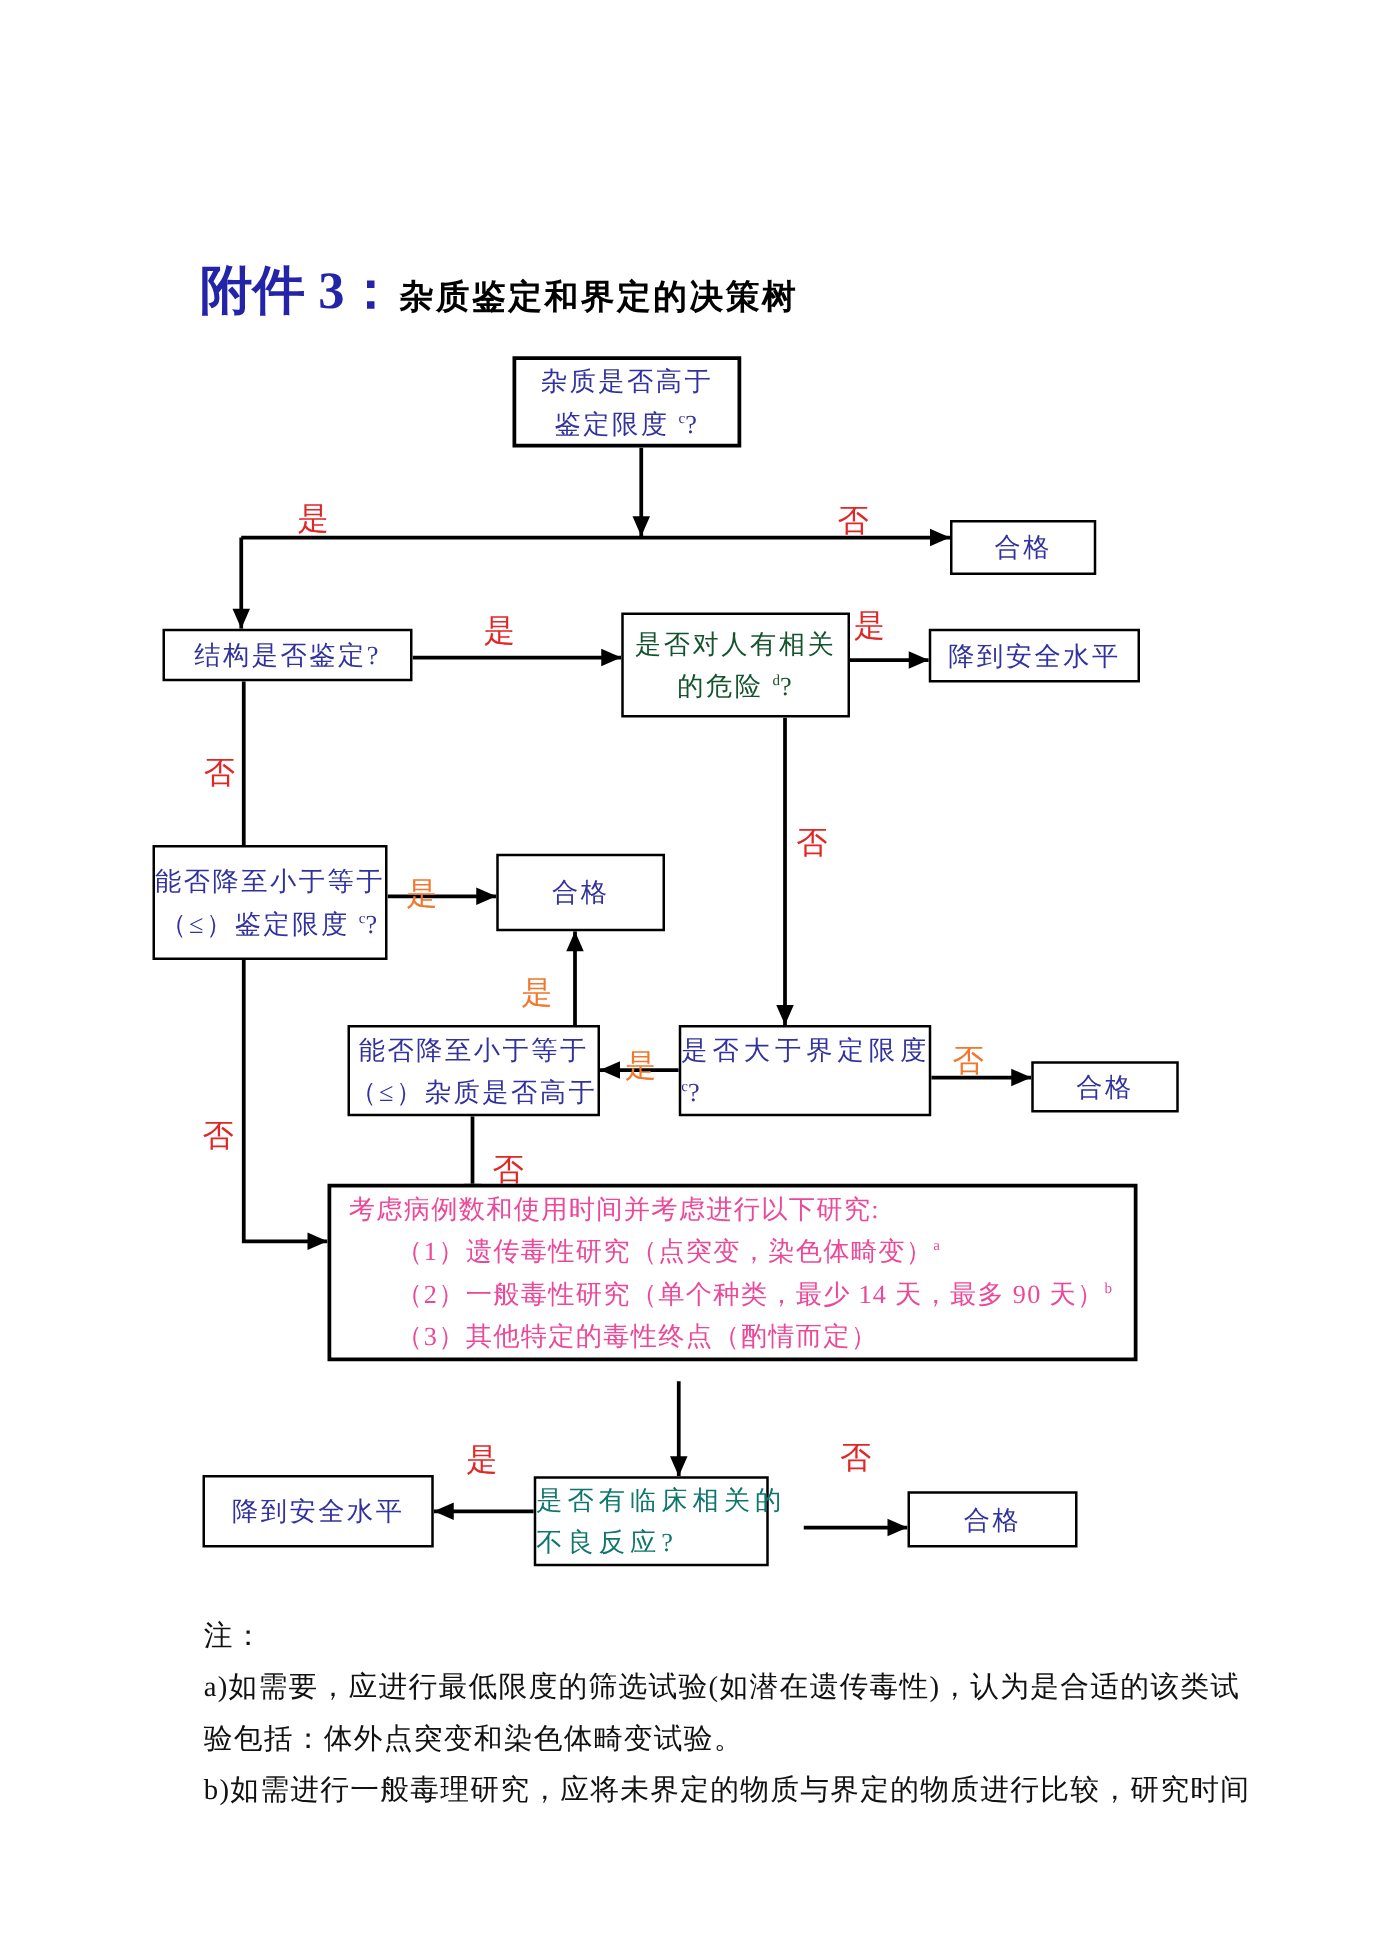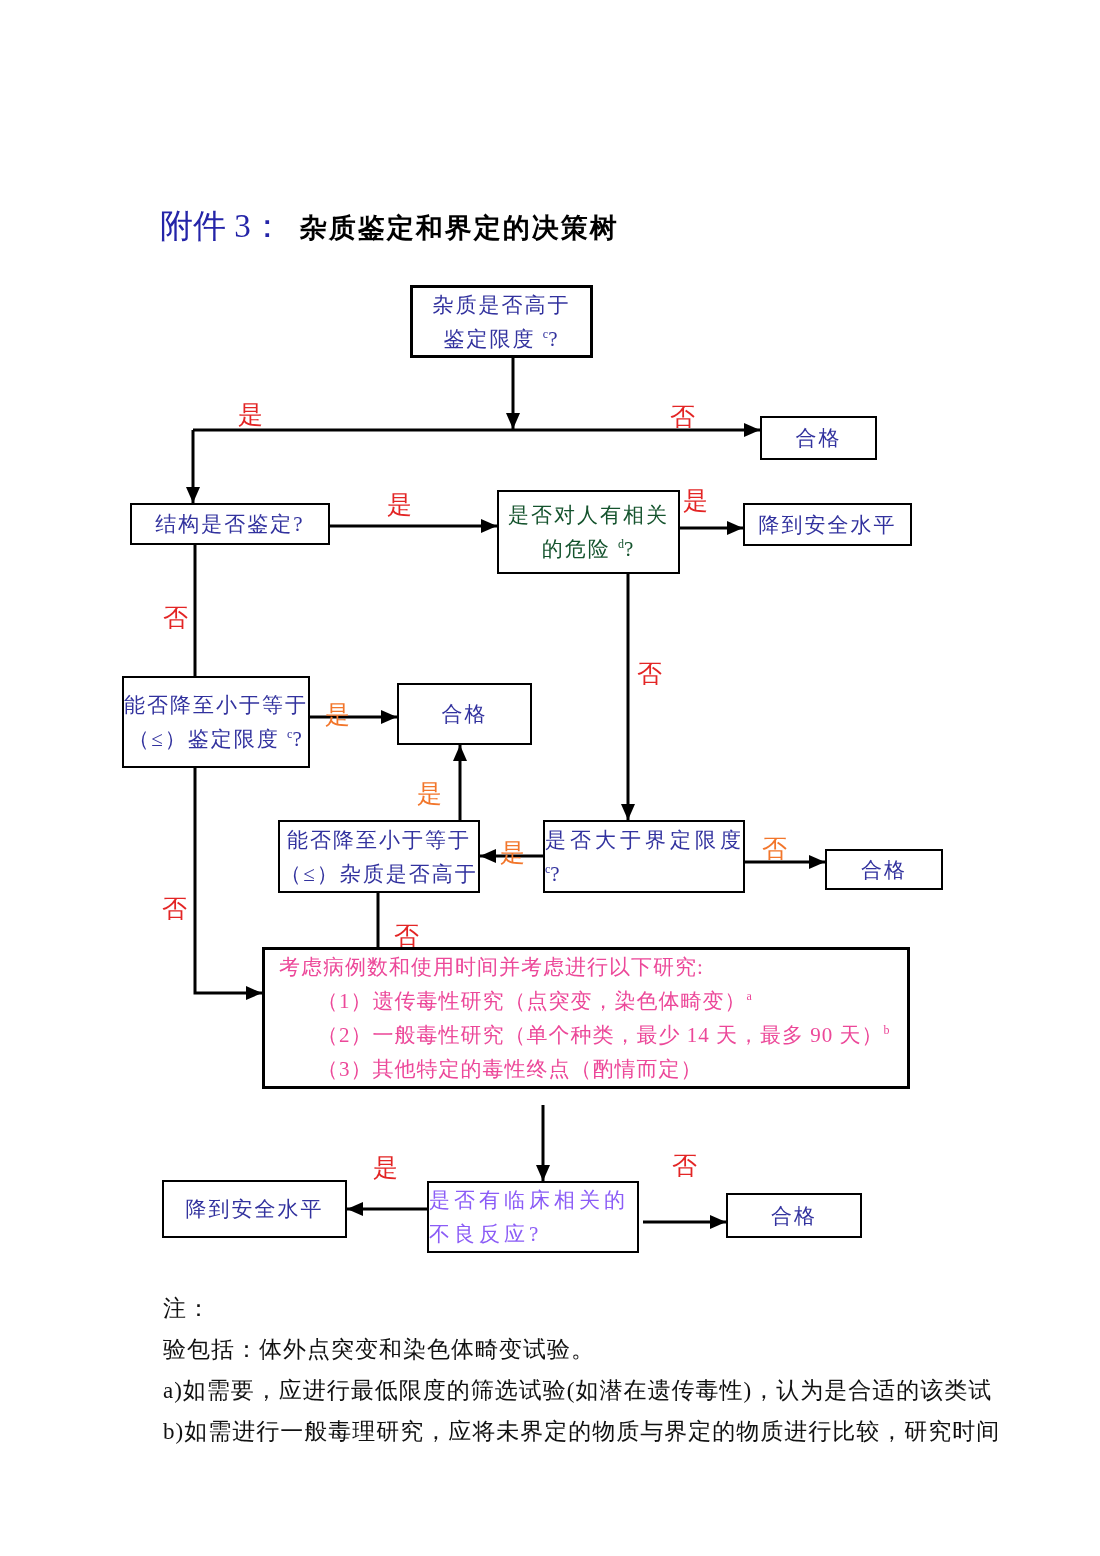--- a/index.html
+++ b/index.html
@@ -1,20 +1,20 @@
 <!DOCTYPE html>
 <html><head>
 <meta charset="utf-8">
 <style>
   html,body{margin:0;padding:0;background:#ffffff;}
   .page{position:relative;width:1100px;height:1556px;background:#ffffff;overflow:hidden;
         font-family:"Liberation Serif","DejaVu Serif",serif;}
   .title{position:absolute;left:160px;top:204px;white-space:nowrap;}
-  .title-prefix{font-size:33px;font-weight:normal;}
-  .title-main{font-size:27px;font-weight:bold;color:#000000;margin-left:16px;letter-spacing:2px;}
+  .title-prefix{font-size:42px;font-weight:bold;}
+  .title-main{font-size:27px;font-weight:bold;color:#000000;margin-left:2px;letter-spacing:2px;}
   .node{position:absolute;box-sizing:border-box;background:#ffffff;border:2px solid #000000;
         display:flex;flex-direction:column;justify-content:center;align-items:center;
         font-size:21px;text-align:center;}
   .node .box-line{line-height:34px;letter-spacing:2px;white-space:nowrap;}
   .node.align-left{align-items:flex-start;}
   sup{font-size:12px;line-height:0;vertical-align:super;letter-spacing:0;}
   .edge-label{position:absolute;font-size:25px;letter-spacing:0;white-space:nowrap;}
   svg.connectors{position:absolute;left:0;top:0;}
   .notes{position:absolute;left:163px;top:1288px;width:815px;color:#111111;}
   .notes .note-line{font-size:23px;line-height:41px;letter-spacing:1px;white-space:nowrap;}
@@ -106,21 +106,21 @@
       </div>
       <div class="node align-left" data-name="node-consider-studies" style="left: 262px; top: 947px; width: 648px; height: 142px; color: #ec4899;">
         <div class="box-line" data-name="node-text-line">考虑病例数和使用时间并考虑进行以下研究:</div>
         <div class="box-line" data-name="node-text-line">（1）遗传毒性研究（点突变，染色体畸变）<sup>a</sup></div>
         <div class="box-line" data-name="node-text-line">（2）一般毒性研究（单个种类，最少 14 天，最多 90 天）<sup>b</sup></div>
         <div class="box-line" data-name="node-text-line">（3）其他特定的毒性终点（酌情而定）</div>
       </div>
       <div class="node" data-name="node-reduce-to-safe-level-bottom" style="left: 162px; top: 1180px; width: 185px; height: 58px; color: rgb(50, 50, 158);">
         <div class="box-line" data-name="node-text-line">降到安全水平</div>
       </div>
-      <div class="node align-left" data-name="node-clinical-adverse-effects" style="left: 427px; top: 1181px; width: 212px; height: 72px; color: #8b5cf6;">
+      <div class="node align-left" data-name="node-clinical-adverse-effects" style="left: 427px; top: 1181px; width: 188px; height: 72px; color: #0f766e;">
         <div class="box-line" data-name="node-text-line">是否有临床相关的</div>
         <div class="box-line" data-name="node-text-line">不良反应?</div>
       </div>
       <div class="node" data-name="node-qualified-bottom" style="left: 726px; top: 1193px; width: 136px; height: 45px; color: rgb(50, 50, 158);">
         <div class="box-line" data-name="node-text-line">合格</div>
       </div>
     </div>
   <div data-name="diagram-edge-labels">
       <div class="edge-label" data-name="label-q1-yes" style="left: 238px; top: 398px; color: rgb(227, 37, 37);">是</div>
       <div class="edge-label" data-name="label-q1-no" style="left: 670px; top: 400px; color: rgb(227, 37, 37);">否</div>
@@ -133,17 +133,17 @@
       <div class="edge-label" data-name="label-q6-yes" style="left: 500px; top: 836px; color: rgb(242, 118, 43);">是</div>
       <div class="edge-label" data-name="label-q6-no" style="left: 762px; top: 832px; color: rgb(242, 118, 43);">否</div>
       <div class="edge-label" data-name="label-q5-no" style="left: 394px; top: 919px; color: rgb(227, 37, 37);">否</div>
       <div class="edge-label" data-name="label-q4-no" style="left: 162px; top: 892px; color: rgb(227, 37, 37);">否</div>
       <div class="edge-label" data-name="label-q7-yes" style="left: 373px; top: 1151px; color: rgb(227, 37, 37);">是</div>
       <div class="edge-label" data-name="label-q7-no" style="left: 672px; top: 1149px; color: rgb(227, 37, 37);">否</div>
     </div>
 
   <div class="notes" data-name="notes" style="color: rgb(17, 17, 17);">
       <div class="note-line" data-name="note-line">注：</div>
+      <div class="note-line" data-name="note-line">a)如需要，应进行最低限度的筛选试验(如潜在遗传毒性)，认为是合适的该类试</div>
       <div class="note-line" data-name="note-line">验包括：体外点突变和染色体畸变试验。</div>
-      <div class="note-line" data-name="note-line">a)如需要，应进行最低限度的筛选试验(如潜在遗传毒性)，认为是合适的该类试</div>
       <div class="note-line" data-name="note-line">b)如需进行一般毒理研究，应将未界定的物质与界定的物质进行比较，研究时间</div>
     </div>
 </div>
 
 </body></html>

